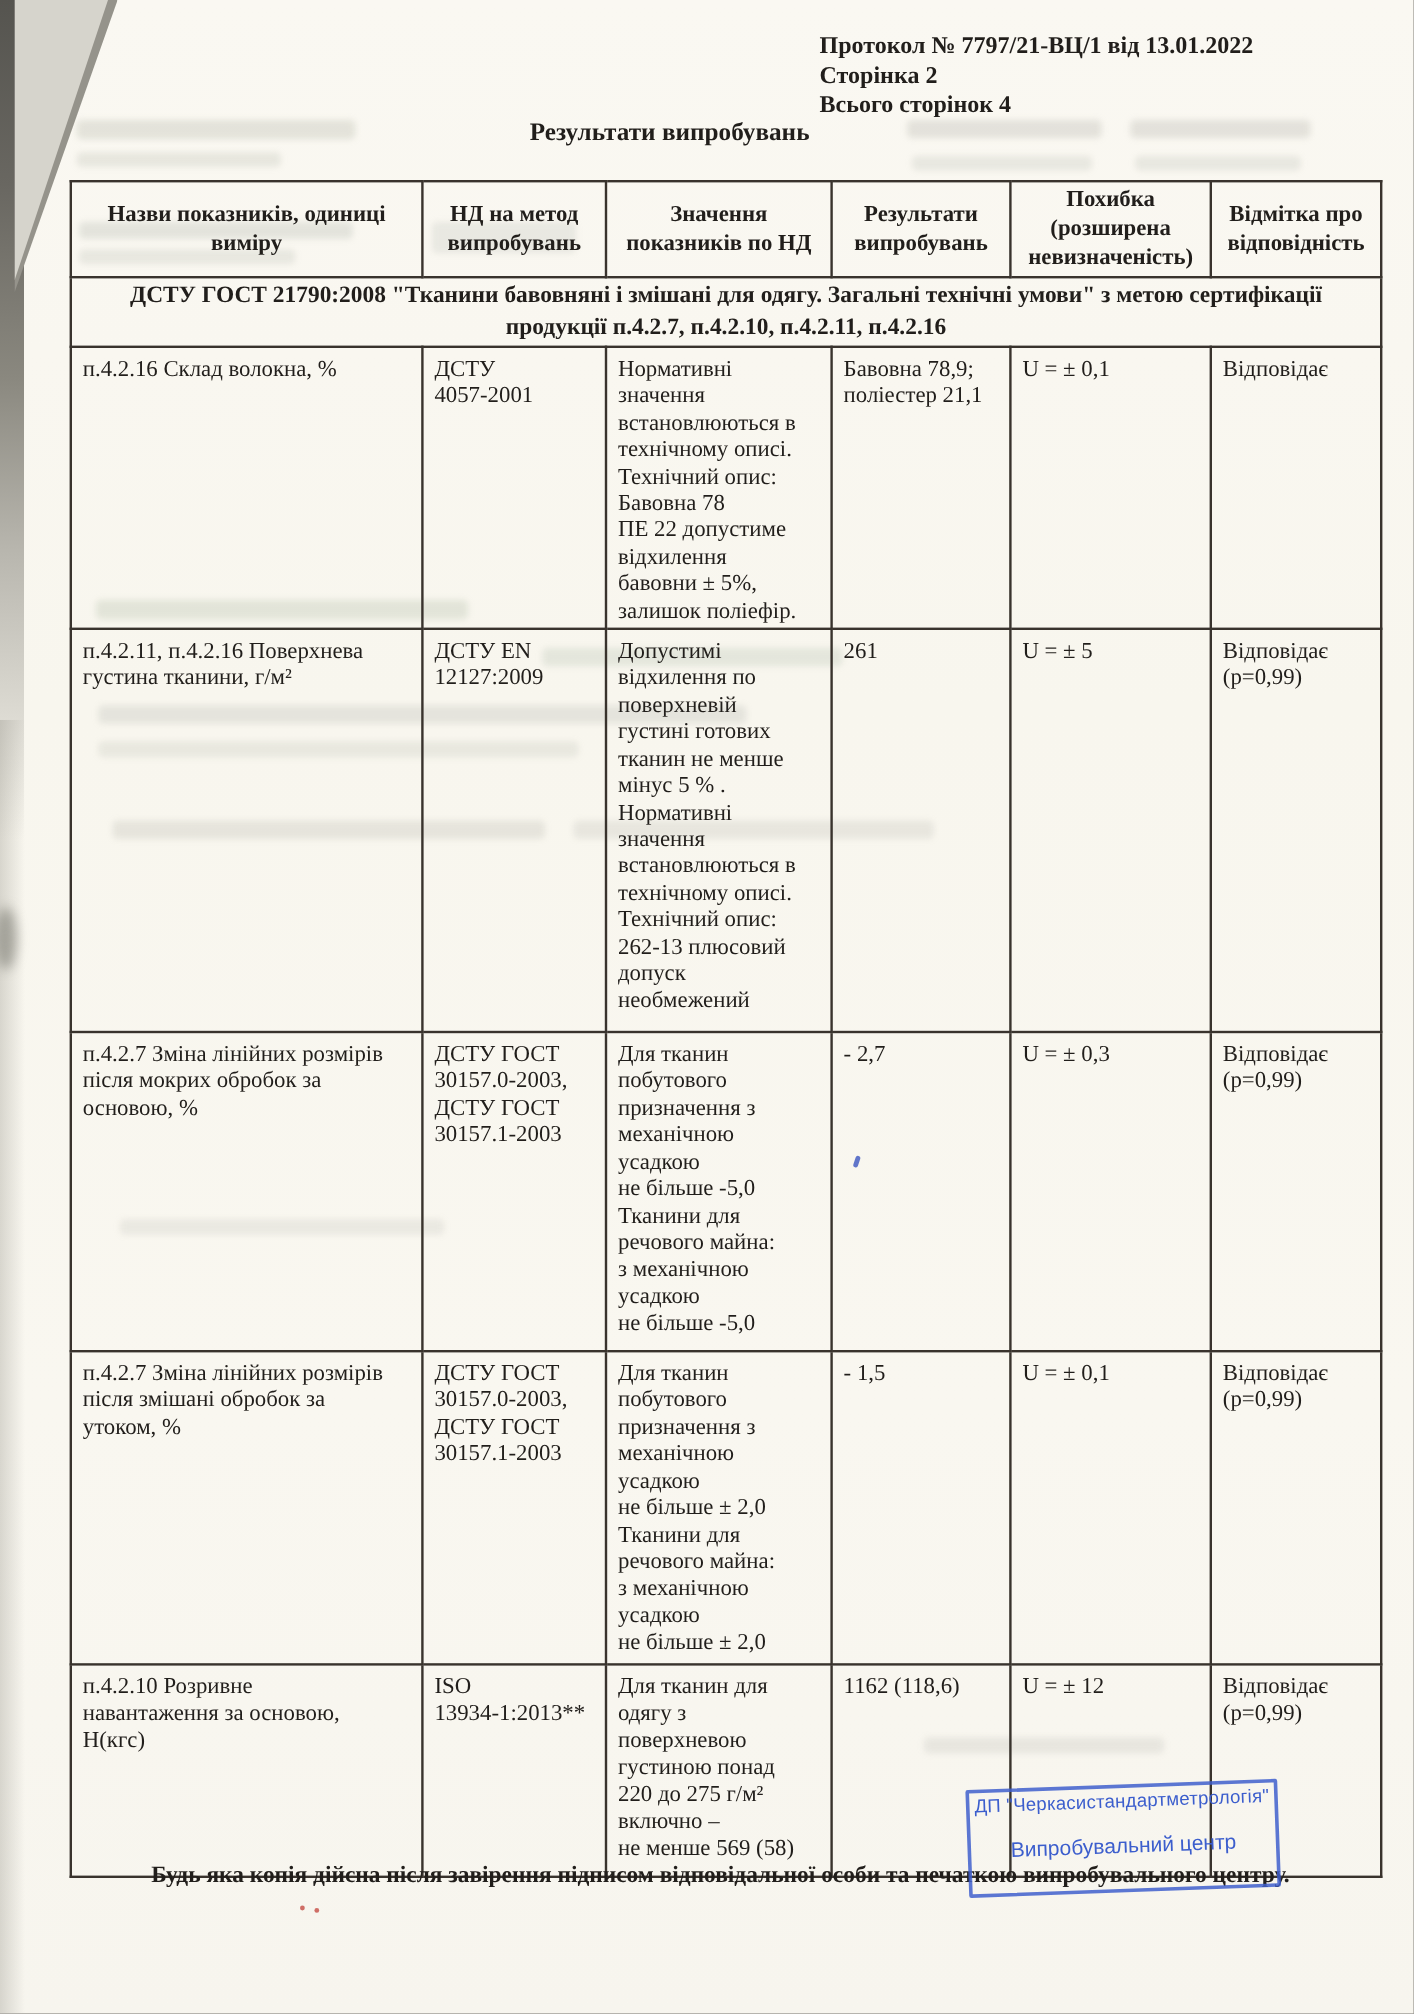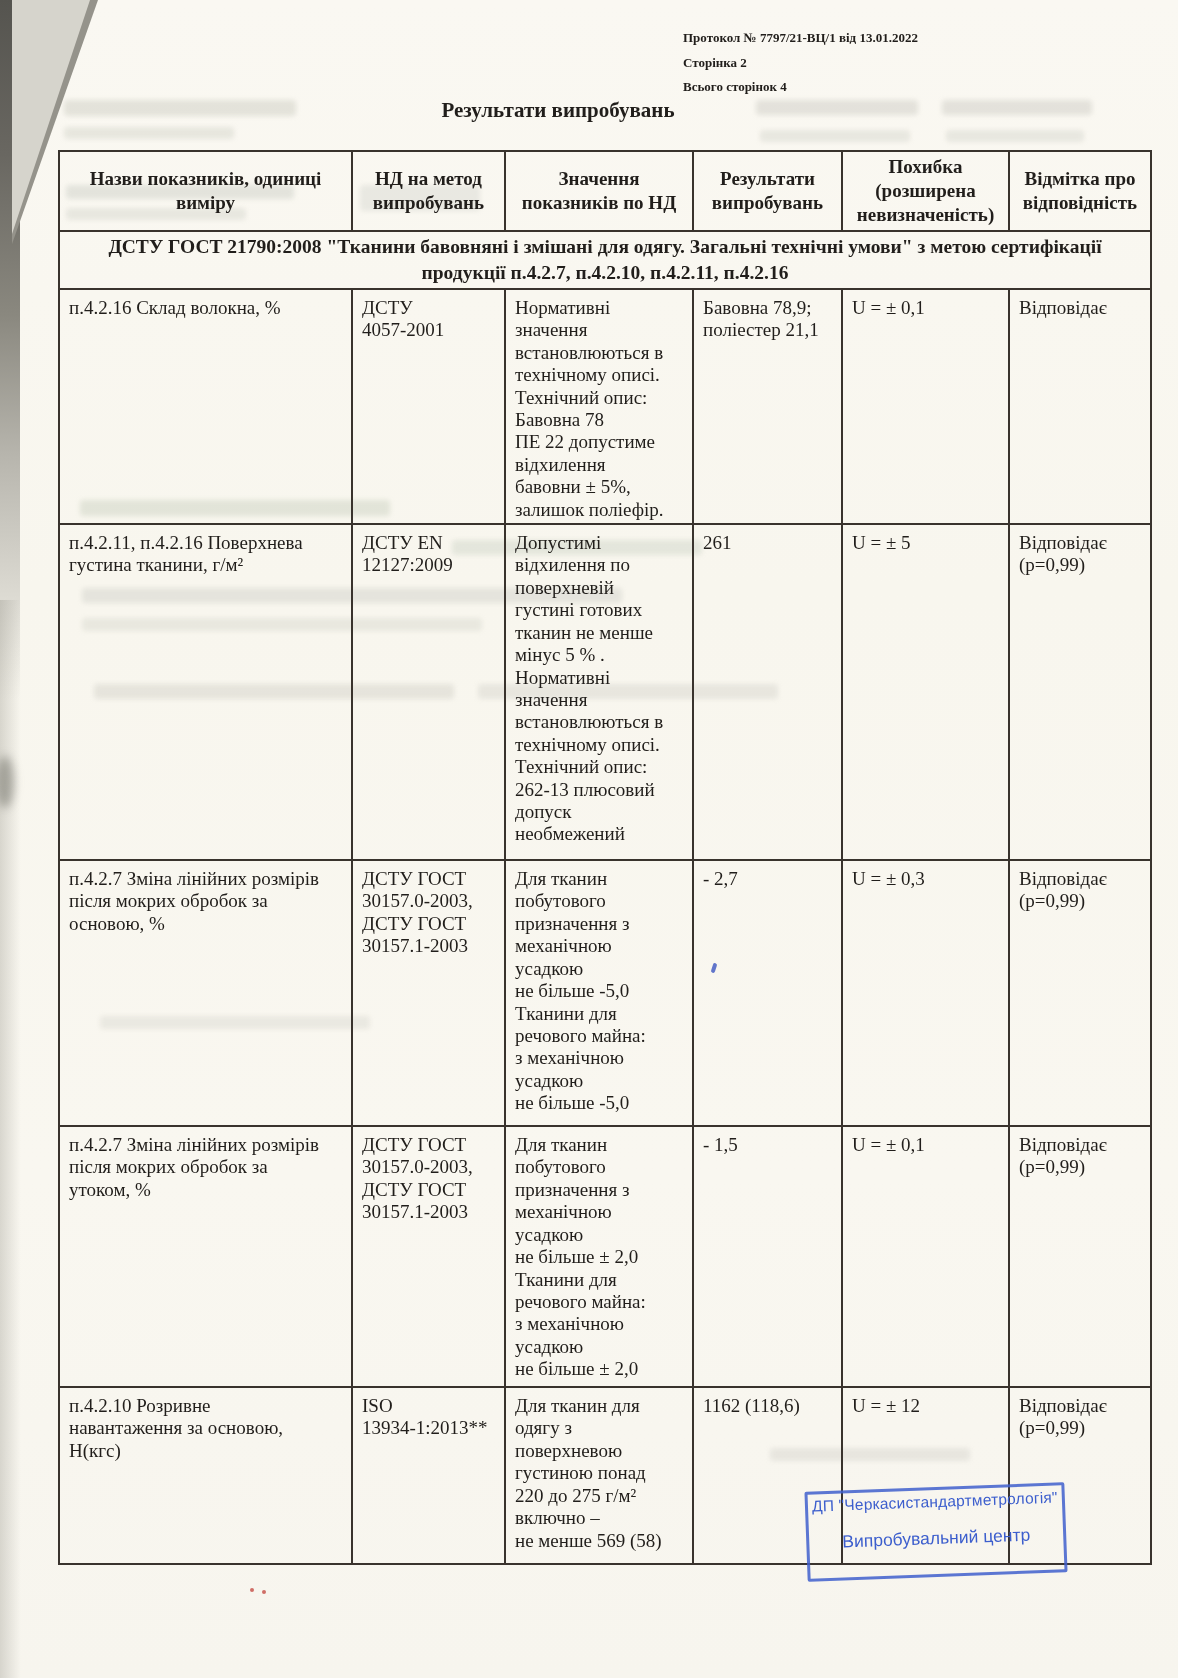--- a/index.html
+++ b/index.html
@@ -30,21 +30,21 @@
   }
   .edge-blot{
     position:absolute;left:-4px;top:756px;width:18px;height:52px;border-radius:50%;
     background:rgba(92,90,82,0.45);filter:blur(5px);
   }
   
   .smudge{position:absolute;border-radius:4px;filter:blur(2.6px);}
   .speck-blue{position:absolute;width:4px;height:10px;background:#3b55c0;border-radius:2px;transform:rotate(18deg);opacity:.8;}
   .speck-red{position:absolute;width:4px;height:4px;background:#c24038;border-radius:50%;opacity:.75;}
 
-  .doc-header{position:absolute;left:683px;top:26px;font-weight:bold;font-size:13px;line-height:24.5px;white-space:nowrap;}
+  .doc-header{position:absolute;left:683px;top:26px;font-weight:bold;font-size:20px;line-height:24.5px;white-space:nowrap;}
   .doc-title{position:absolute;left:58px;top:98px;width:1000px;text-align:center;font-weight:bold;font-size:21px;}
 
   table.results{
     position:absolute;left:58px;top:150px;width:1092px;
     border-collapse:collapse;table-layout:fixed;
   }
   table.results th,table.results td{border:2px solid #39332d;}
   table.results th{
     font-size:19px;font-weight:bold;text-align:center;vertical-align:middle;
     line-height:24px;padding:2px 5px;height:74px;
@@ -198,21 +198,21 @@
 речового майна:
 з механічною
 усадкою
 не більше -5,0</td>
         <td class="data">- 2,7</td>
         <td class="data">U = ± 0,3</td>
         <td class="data">Відповідає
 (р=0,99)</td>
       </tr>
       <tr class="r4">
-        <td class="data name">п.4.2.7 Зміна лінійних розмірів після мокрих обробок за утоком, %</td>
+        <td class="data name">п.4.2.7 Зміна лінійних розмірів після змішані обробок за утоком, %</td>
         <td class="data">ДСТУ ГОСТ
 30157.0-2003,
 ДСТУ ГОСТ
 30157.1-2003</td>
         <td class="data">Для тканин
 побутового
 призначення з
 механічною
 усадкою
 не більше ± 2,0
@@ -244,15 +244,16 @@
       </tr>
     </tbody>
   </table>
 
   <div class="stamp" style="color: rgb(60, 94, 205);">
     <div class="stamp-line1">ДП "Черкасистандартметрологія"</div>
     <div class="stamp-line2">Випробувальний центр</div>
   </div>
 
   <div class="footer">
+    <p>Будь яка  копія дійсна після завірення підписом відповідальної особи та печаткою випробувального центру.</p>
   </div>
 
 </div>
 
 </body></html>

